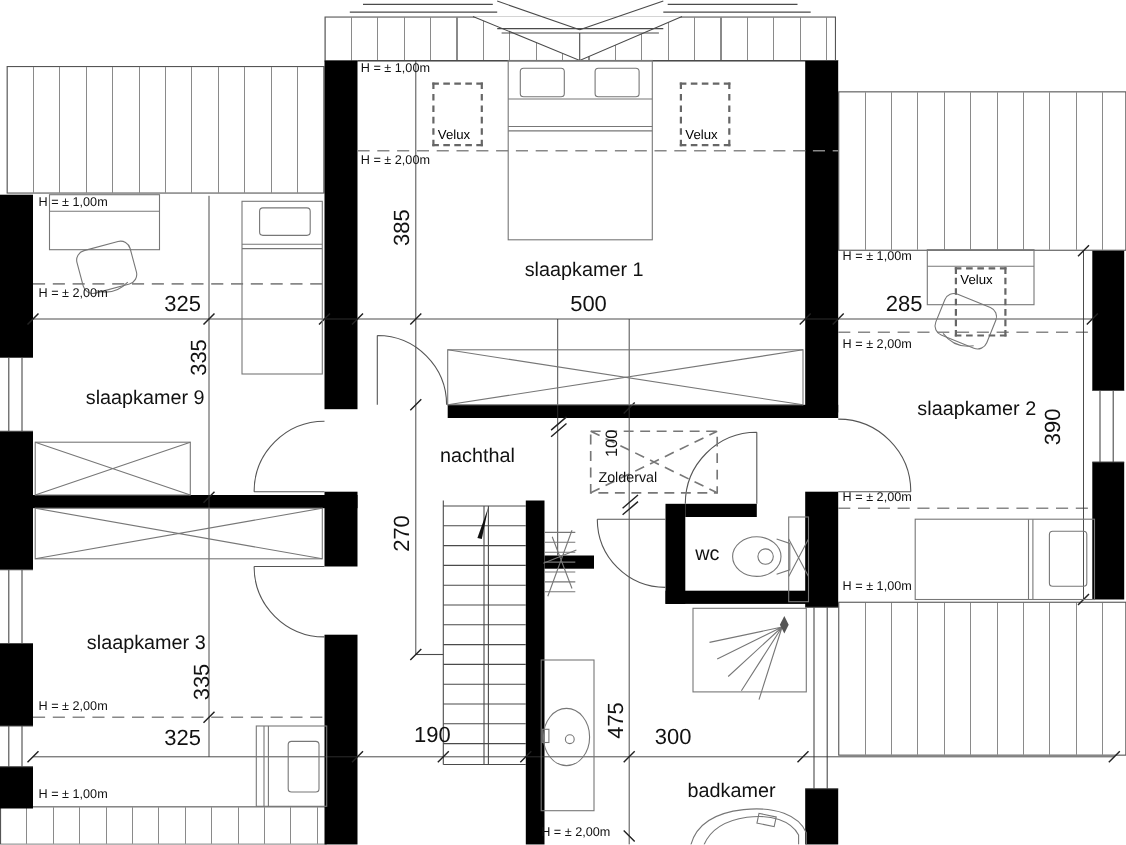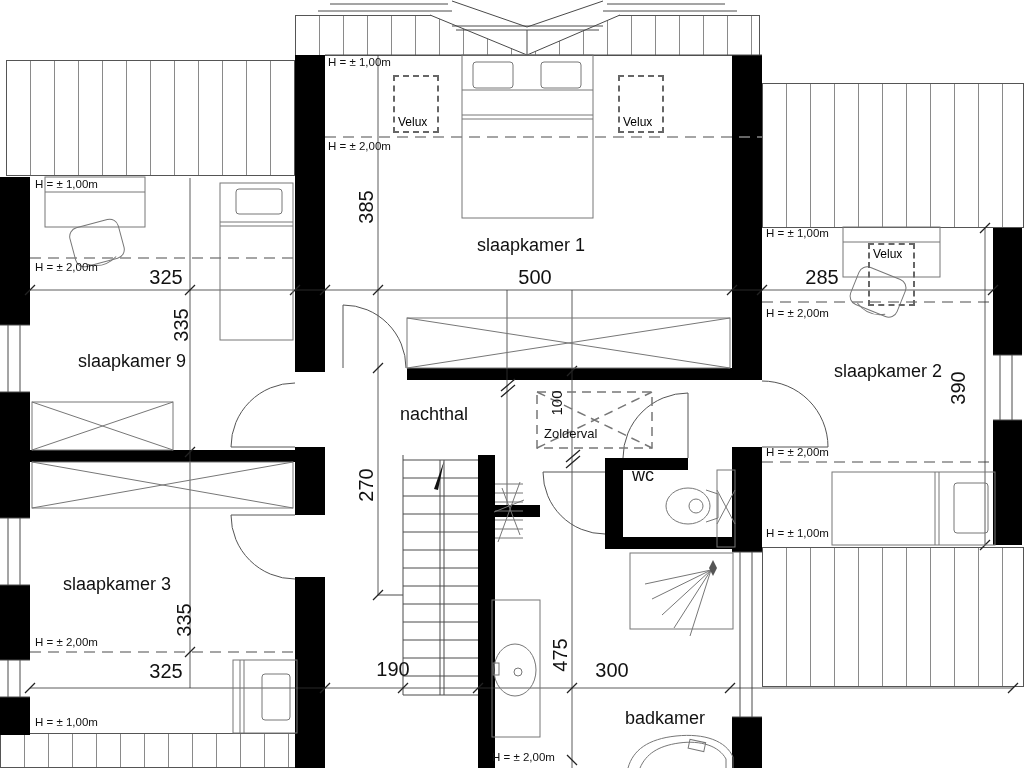--- a/index.html
+++ b/index.html
@@ -194,24 +194,24 @@
   </div>
   <div class="velux-box" style="left:618px;top:75px;width:46px;height:58px;">
     <span class="vlbl">Velux</span>
   </div>
   <div class="velux-box top" style="left:868px;top:243px;width:47px;height:63px;">
     <span class="vlbl">Velux</span>
   </div>
 
   <div class="lbl room ctr" style="left:531px;top:246px;">slaapkamer 1</div>
   <div class="lbl room ctr" style="left:132px;top:362px;">slaapkamer 9</div>
-  <div class="lbl room ctr" style="left:117px;top:585px;">slaapkamer 3</div>
+  <div class="lbl room ctr" style="left:133px;top:585px;">slaapkamer 3</div>
   <div class="lbl room ctr" style="left:888px;top:372px;">slaapkamer 2</div>
   <div class="lbl room ctr" style="left:434px;top:415px;">nachthal</div>
-  <div class="lbl room ctr" style="left:643px;top:476px;">wc</div>
+  <div class="lbl room ctr" style="left:643px;top:504px;">wc</div>
   <div class="lbl room ctr" style="left:617px;top:719px;margin-left:48px;">badkamer</div>
   <div class="lbl zold" style="left:544px;top:427px;">Zolderval</div>
 
   <div class="lbl dim ctr" style="left:524px;top:277px;margin-left:11px;">500</div>
   <div class="lbl dim rot" style="left:366px;top:207px;">385</div>
   <div class="lbl dim ctr" style="left:166px;top:277px;">325</div>
   <div class="lbl dim rot" style="left:181px;top:325px;">335</div>
   <div class="lbl dim ctr" style="left:166px;top:671px;">325</div>
   <div class="lbl dim rot" style="left:184px;top:620px;">335</div>
   <div class="lbl dim ctr" style="left:822px;top:277px;">285</div>

